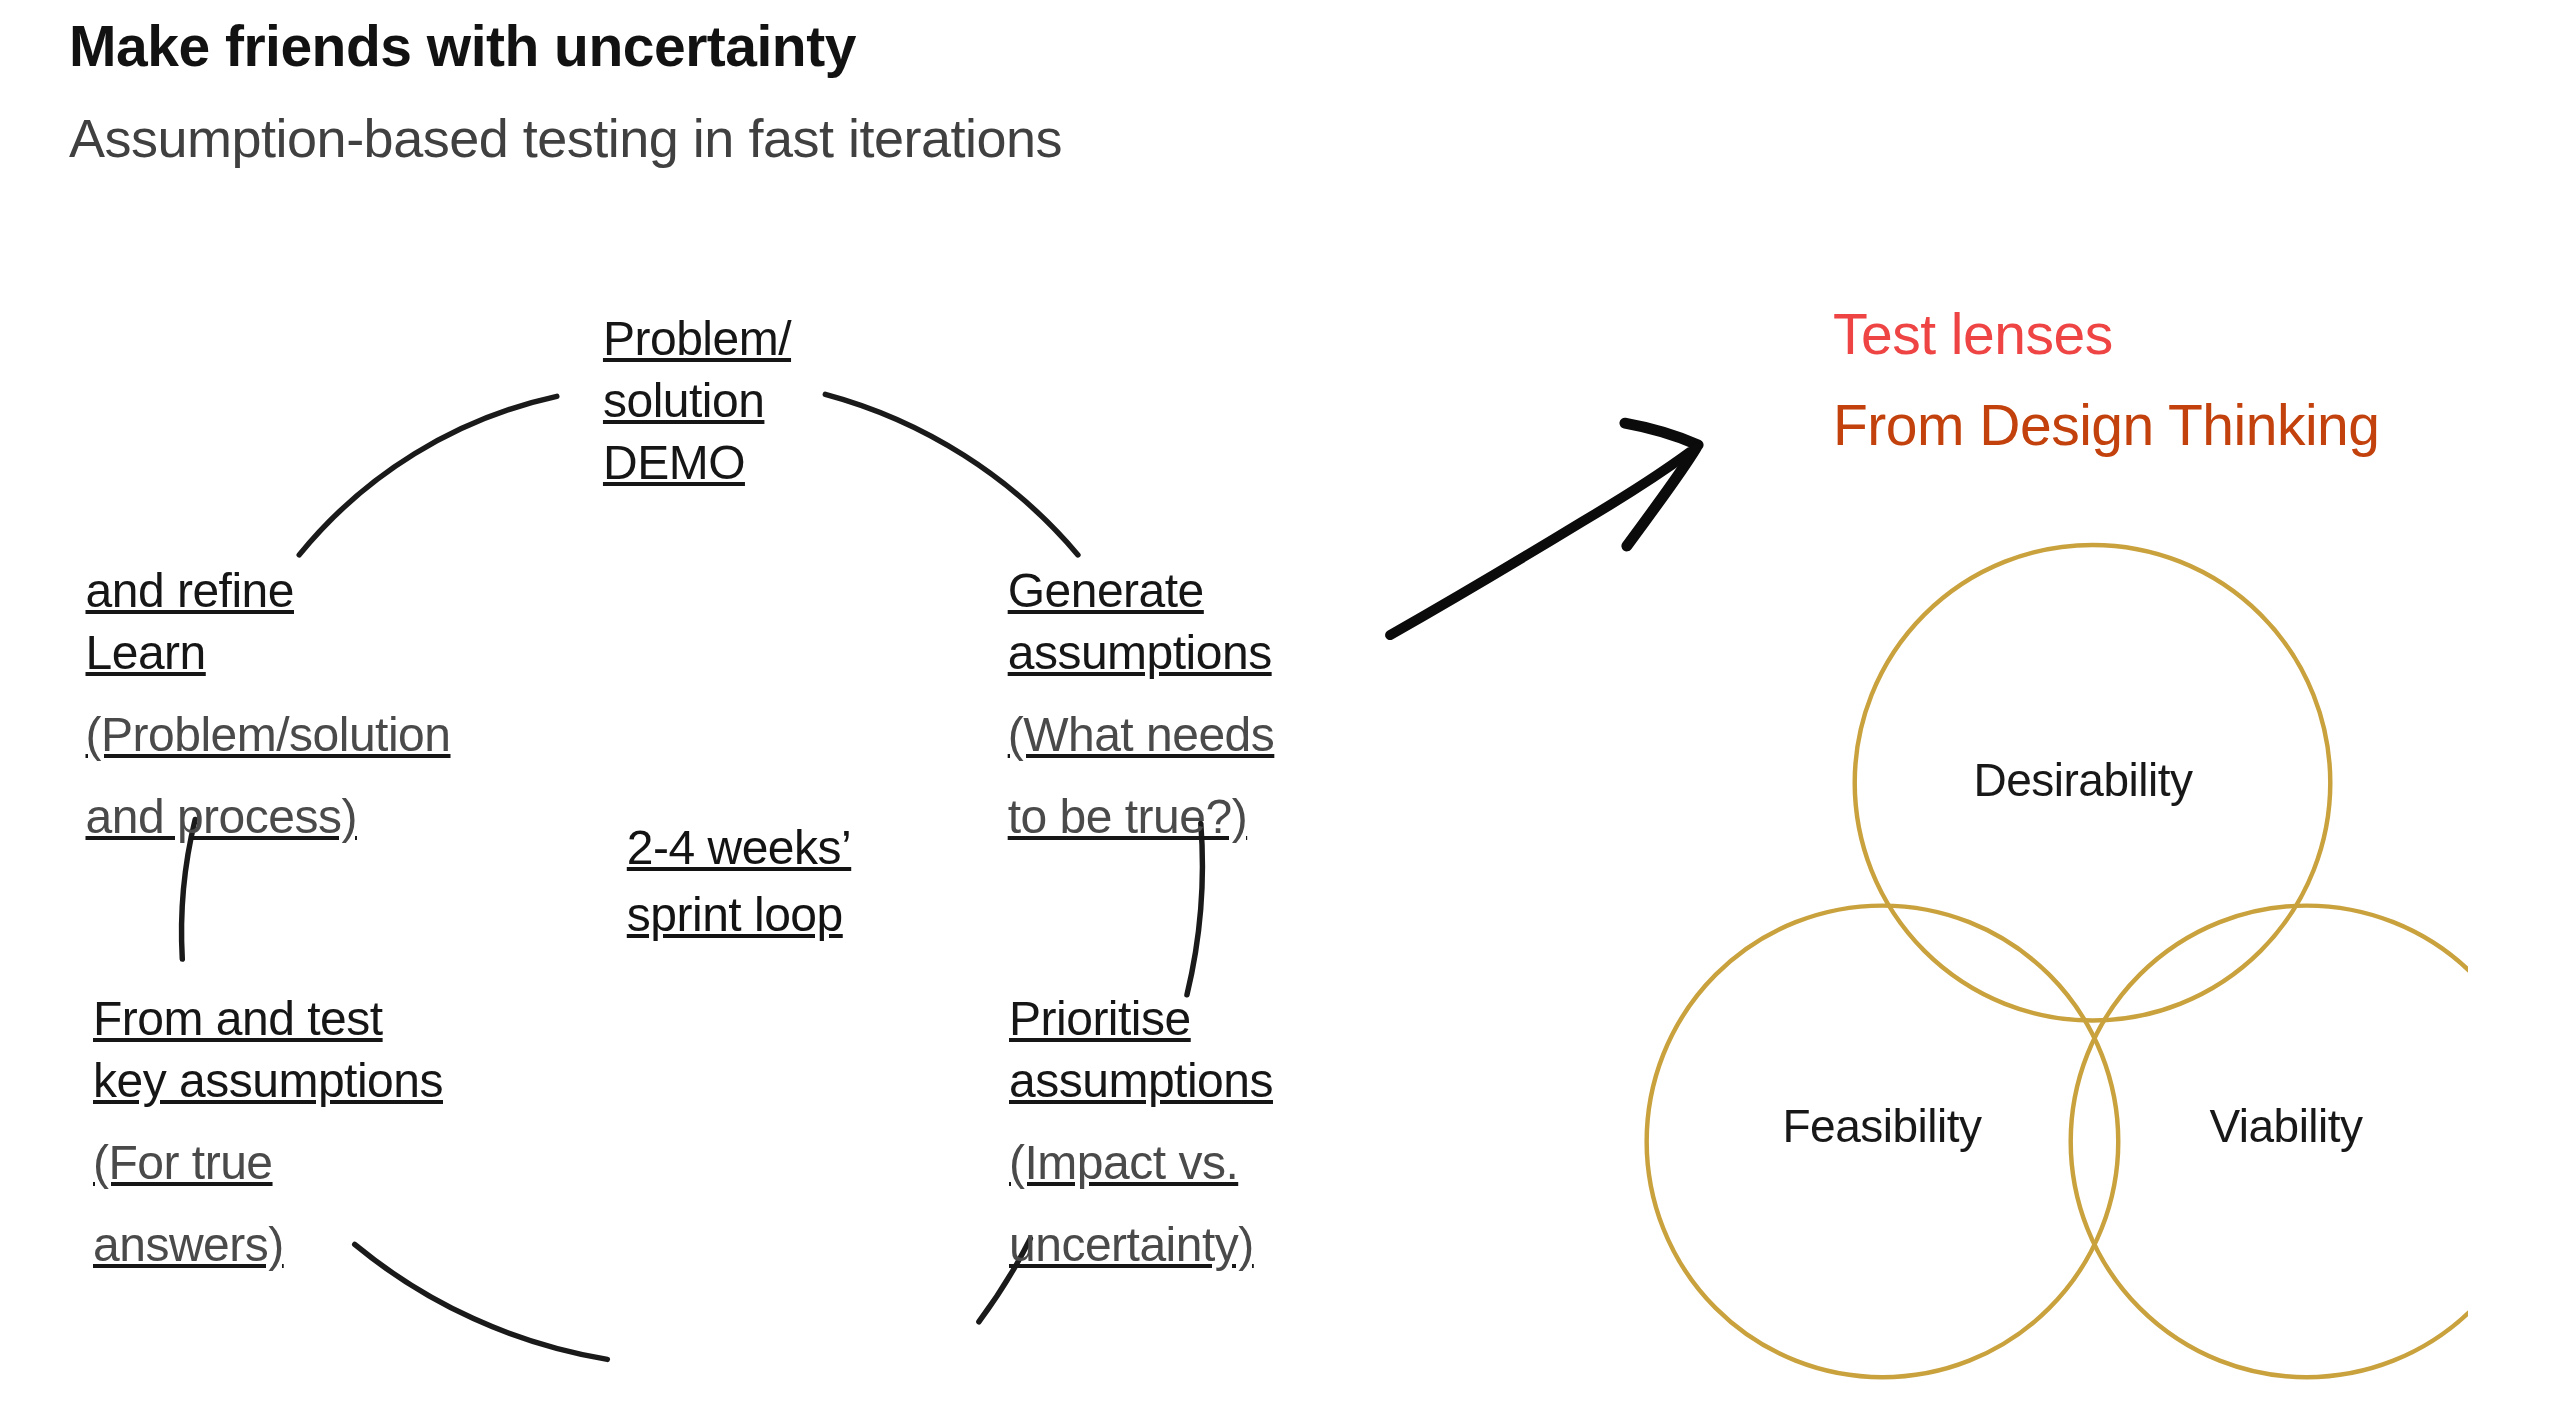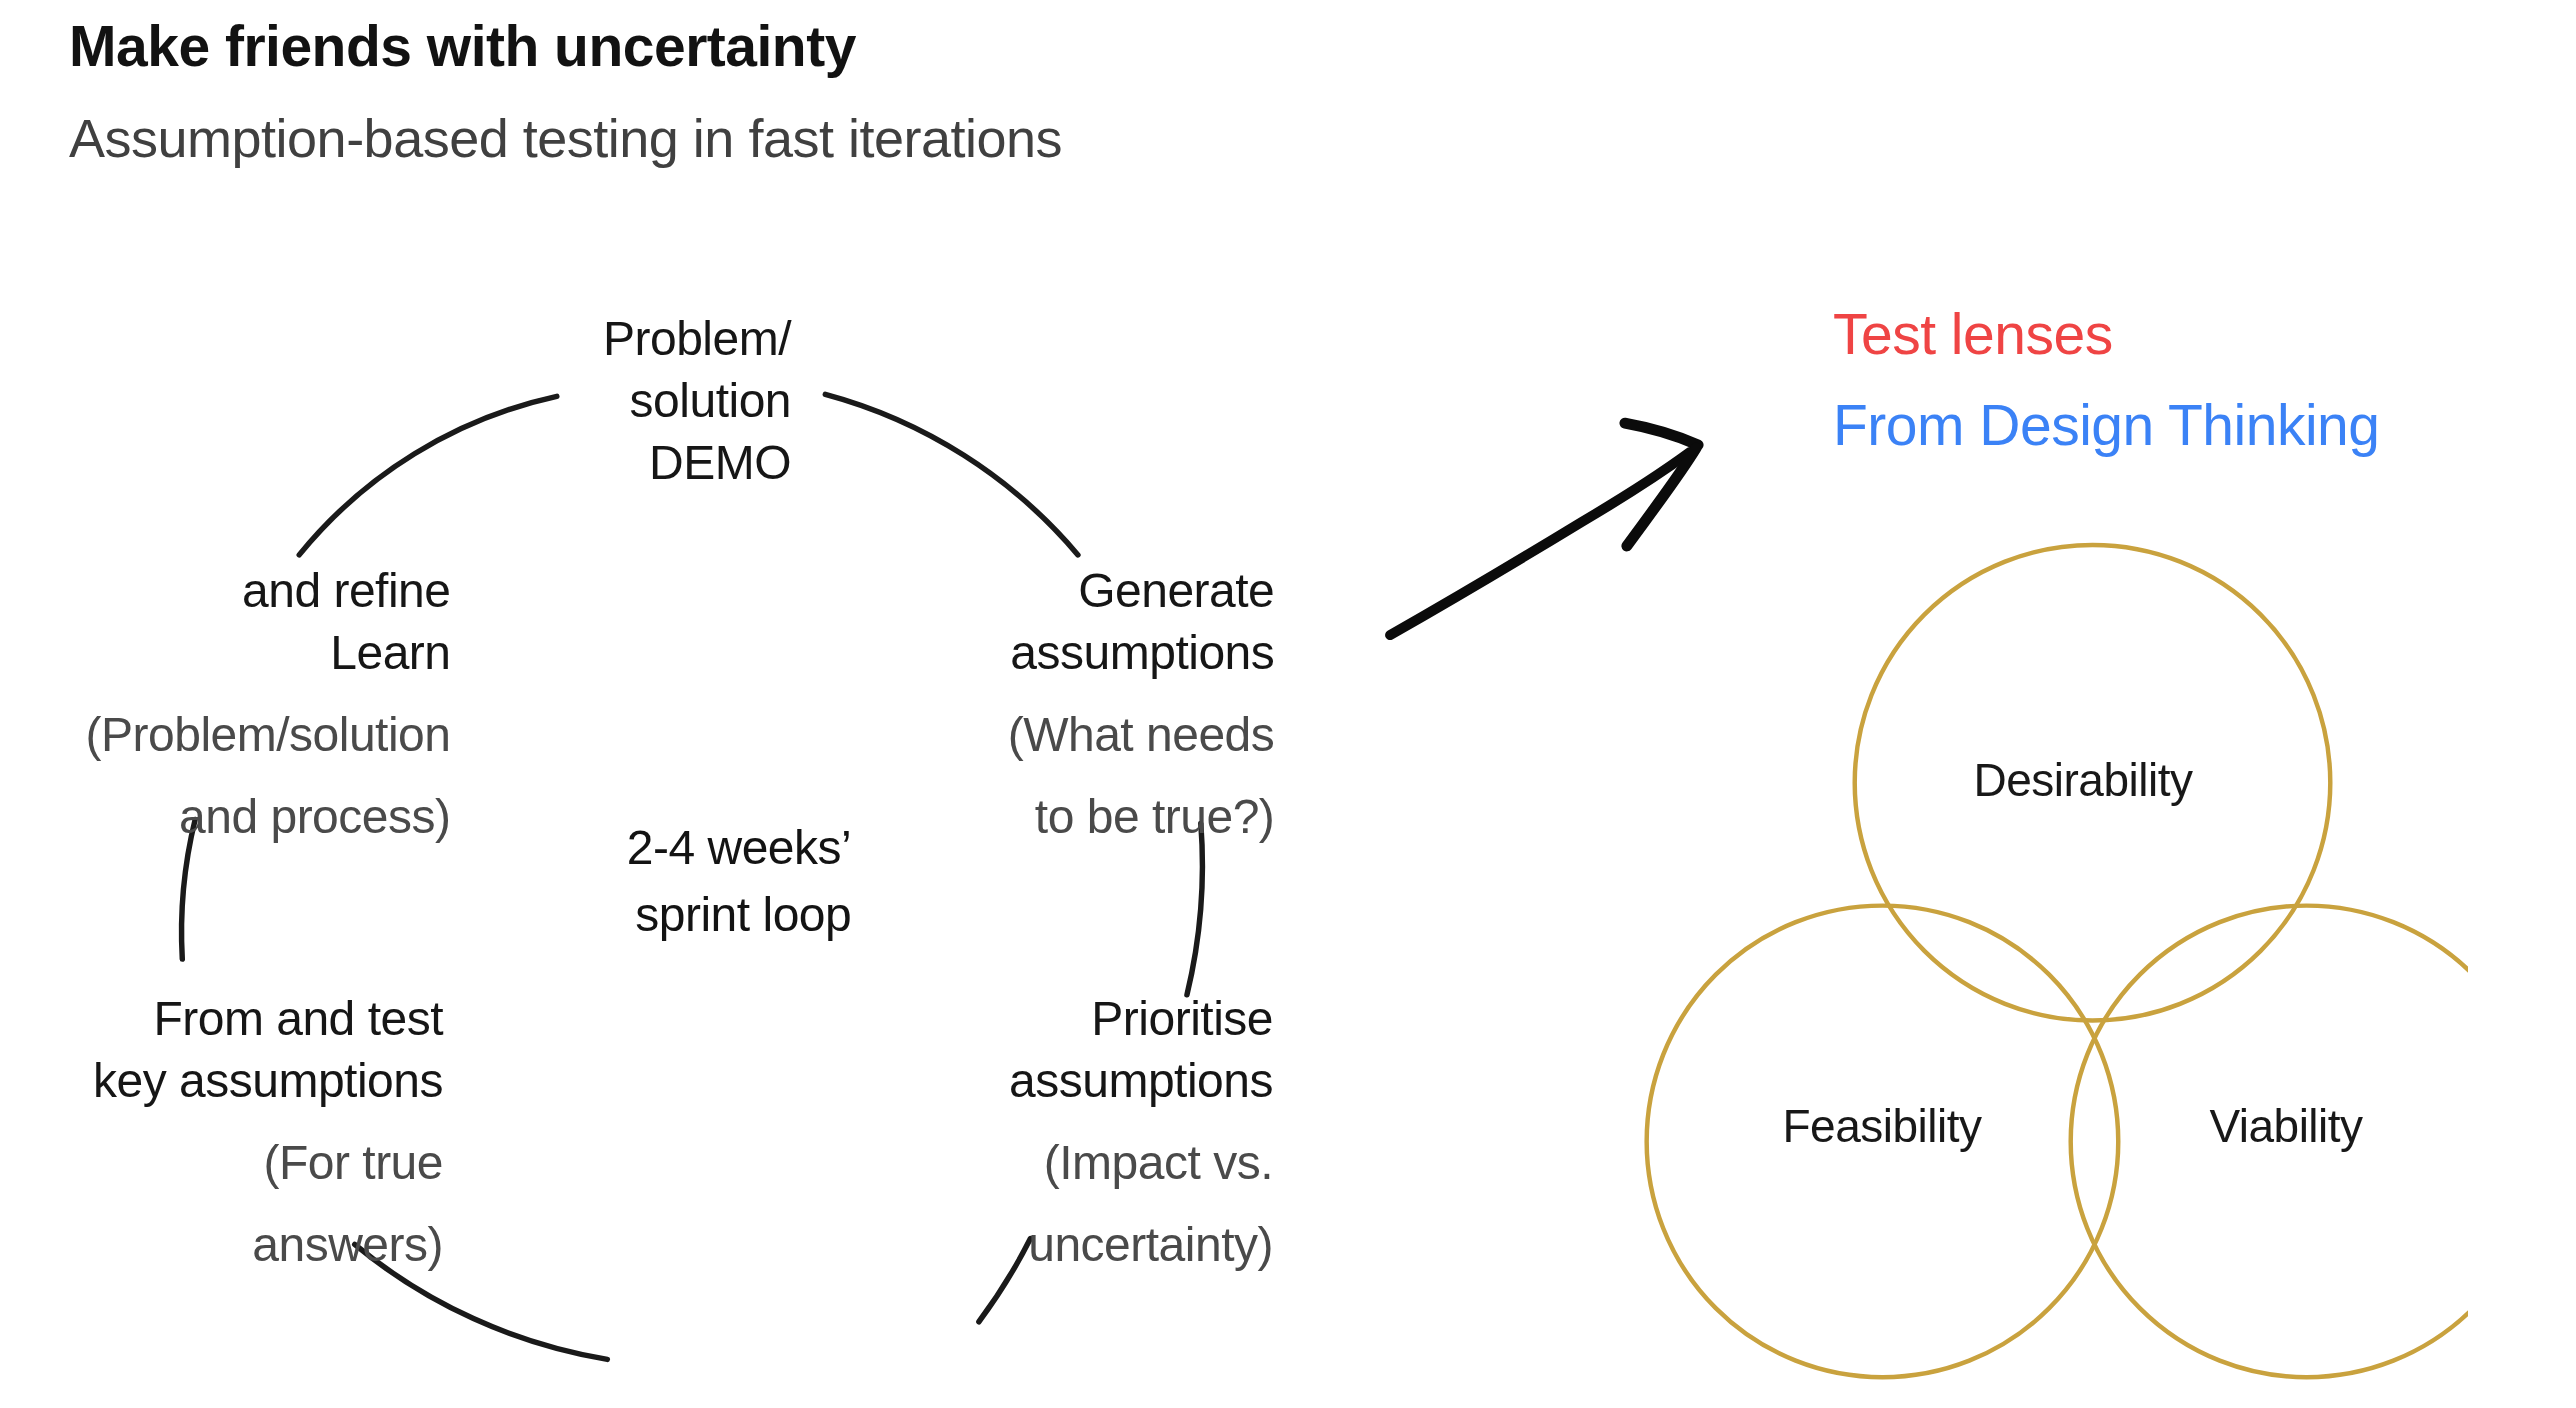--- a/index.html
+++ b/index.html
@@ -15,35 +15,35 @@
     letter-spacing:-0.5px; white-space:nowrap;
   }
   .hdr-sub {
     position:absolute; left:69px; top:104px;
     font-size:54px; line-height:69px; font-weight:400; color:#404040;
     letter-spacing:-0.5px; white-space:nowrap;
   }
 
   .node {
     position:absolute; transform:translateX(-50%);
-    text-align:right; font-size:48px; line-height:62px;
-    color:#161616; letter-spacing:-0.5px; white-space:nowrap;
+    text-align:left; font-size:48px; line-height:62px;
+    color:#161616; letter-spacing:-0.5px; white-space:nowrap;text-decoration:underline;
   }
   .node .muted { color:#4a4a4a;margin-top:20px; }
 
   .node-center { font-size:48px; line-height:67px; color:#131313;margin-left:40px; }
 
   .tl-title {
     position:absolute; left:1833px; top:301px;
     font-size:57px; line-height:67px; font-weight:500; color:#ef4444;
     letter-spacing:-0.5px; white-space:nowrap;
   }
   .tl-sub {
     position:absolute; left:1833px; top:392px;
-    font-size:57px; line-height:67px; font-weight:400; color:#3b82f6;
+    font-size:57px; line-height:67px; font-weight:400; color:#c2410c;
     letter-spacing:-0.5px; white-space:nowrap;
   }
 
   .venn-label {
     position:absolute; transform:translate(-50%,-50%);
     font-size:46px; color:#181818; letter-spacing:-0.5px; white-space:nowrap;
   }
 </style>
 </head>
 <body>

